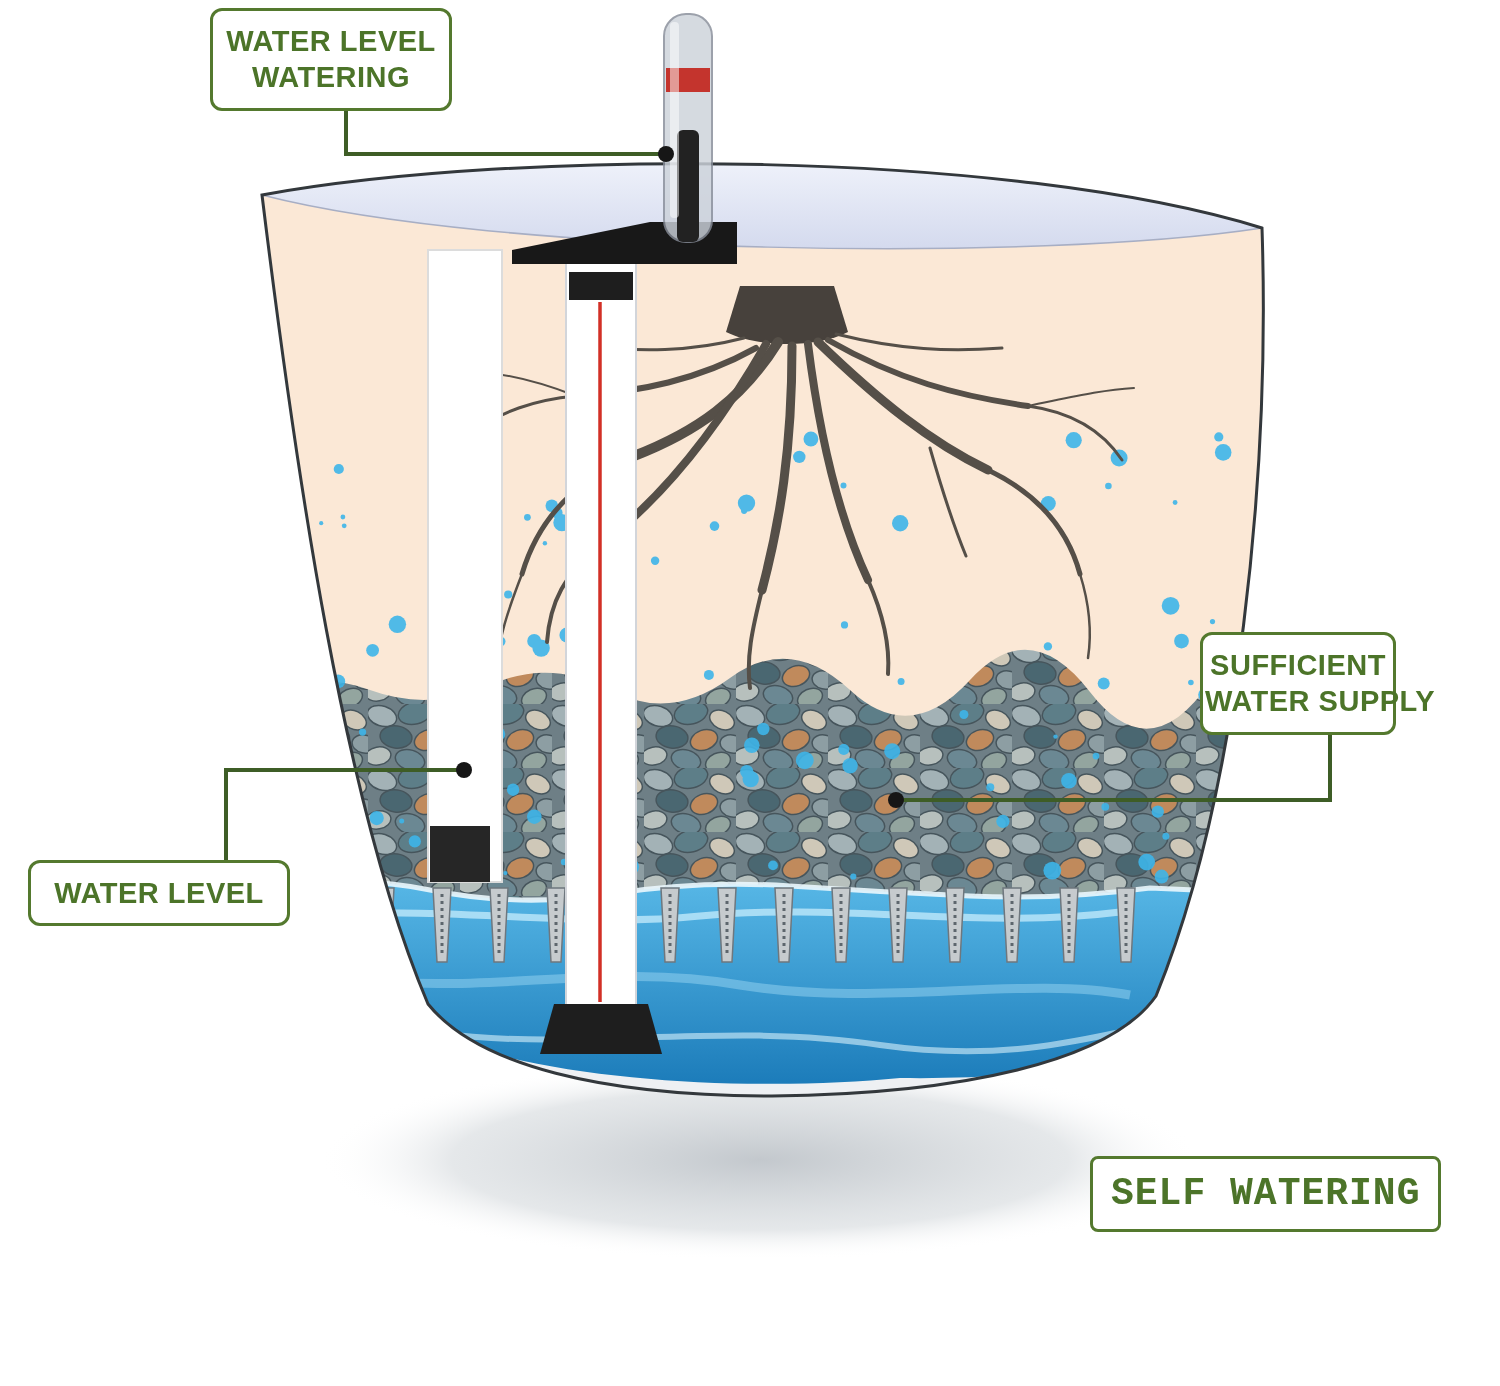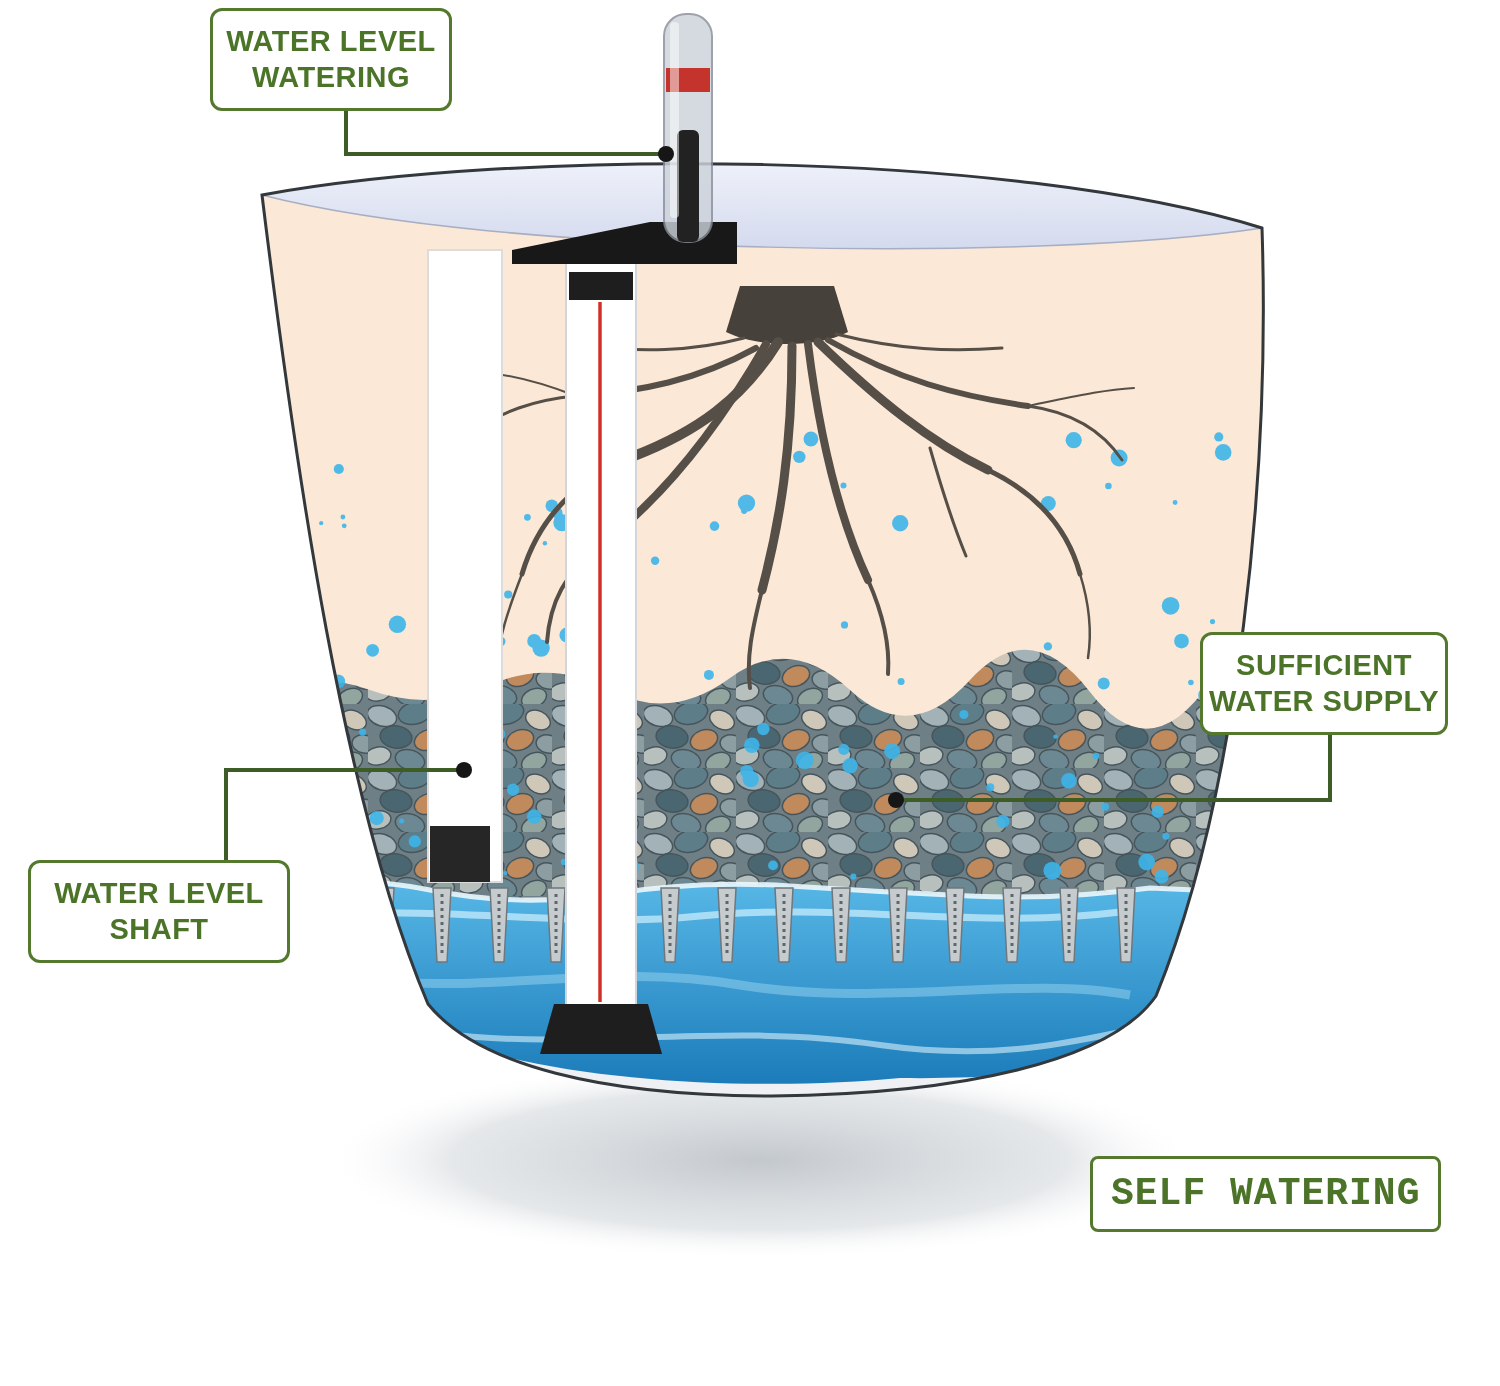--- a/index.html
+++ b/index.html
@@ -10,21 +10,21 @@
   .illustration{position:absolute;left:0;top:0;}
   .label-box{
     position:absolute;box-sizing:border-box;
     border:3px solid #54792e;border-radius:12px;background:#ffffff;
     color:#4c7429;font-weight:bold;text-align:center;
     padding:12px 2px;line-height:1.25;font-size:29px;letter-spacing:.5px;
   }
   .label-box div{white-space:nowrap;}
   .box-wli{left:210px;top:8px;width:242px;}
   .box-shaft{left:28px;top:860px;width:262px;}
-  .box-supply{left:1200px;top:632px;width:248px;}
+  .box-supply{left:1200px;top:632px;width:196px;}
   .box-selfwater{
     position:absolute;box-sizing:border-box;left:1090px;top:1156px;
     border:3px solid #54792e;border-radius:8px;background:#ffffff;
     color:#4c7429;font-weight:bold;text-align:left;padding:14px 18px;
   }
   .box-selfwater .title{font-size:38px;letter-spacing:1px;line-height:1.1;white-space:nowrap;font-family:Liberation Mono, monospace;}
   .box-selfwater .sub{font-size:30px;letter-spacing:.5px;line-height:1.2;white-space:nowrap;}
 </style>
 </head>
 <body>
@@ -272,20 +272,19 @@
     <div>WATERING</div>
   </div>
 
   <div class="label-box box-supply">
     <div>SUFFICIENT</div>
     <div>WATER SUPPLY</div>
   </div>
 
   <div class="label-box box-shaft">
     <div>WATER LEVEL</div>
-    <div>SHAFT</div>
   </div>
 
   <div class="box-selfwater">
     <div class="title">SELF WATERING</div>
   </div>
 
 </div>
 
 </body></html>

